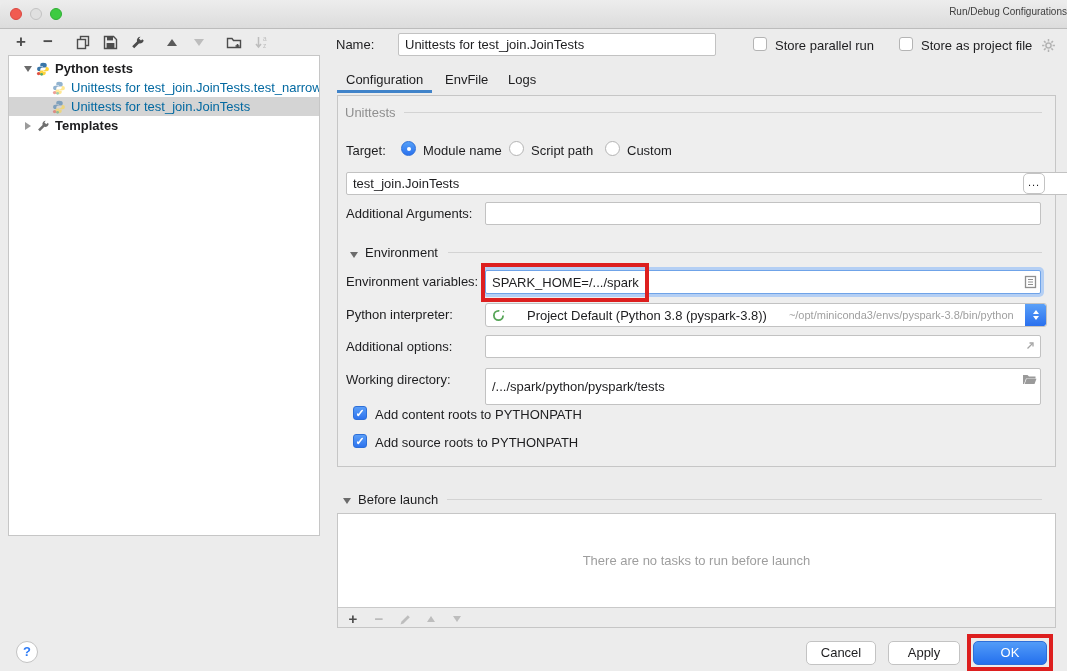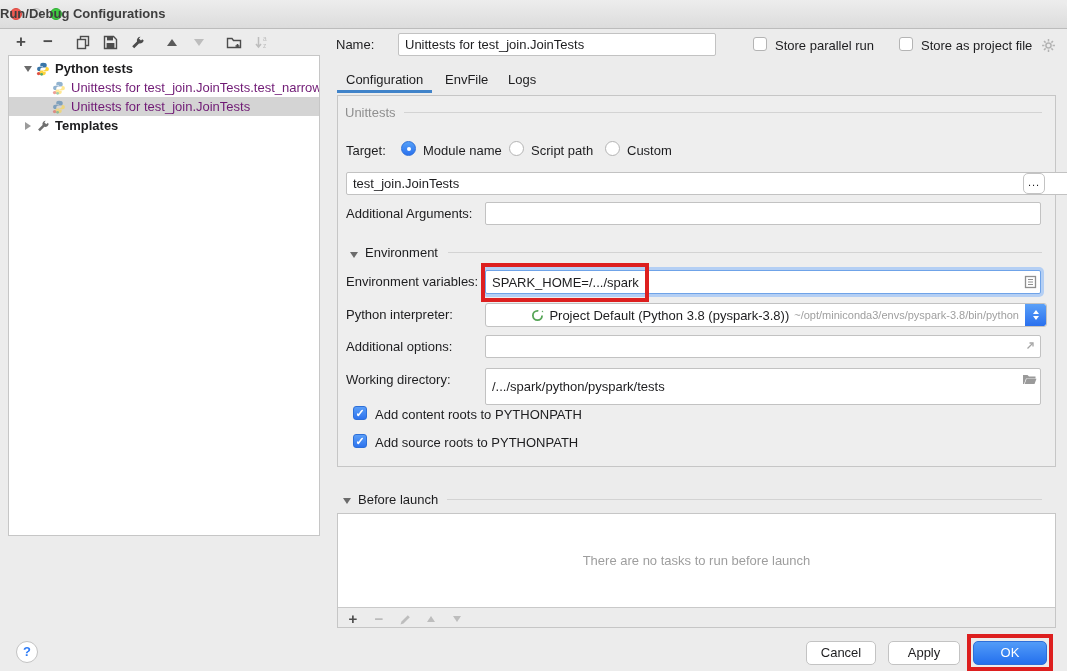--- a/index.html
+++ b/index.html
@@ -6,21 +6,21 @@
   body{
     width:1067px;height:671px;position:relative;overflow:hidden;
     background:#ececec;color:#1d1d1f;
     font-family:"Liberation Sans",sans-serif;font-size:13px;
     -webkit-font-smoothing:antialiased;
   }
   
   .titlebar{position:absolute;left:0;top:0;right:0;height:28px;
     background:linear-gradient(#ededed,#dcdcdc);border-bottom:1px solid #bcbcbc;
     border-radius:9px 9px 0 0;}
-  .title{position:absolute;left:0;right:0;top:6px;text-align:left;color:#3e3e3e;font-size:13px;font-weight:bold;}
+  .title{position:absolute;left:0;right:0;top:6px;text-align:right;color:#3e3e3e;font-size:10px;}
   .tl{position:absolute;top:8px;width:12px;height:12px;border-radius:50%;box-sizing:border-box;}
   .tl.red{left:10px;background:#f15b51;border:1px solid #db4841;}
   .tl.gray{left:30px;background:#e0e0e0;border:1px solid #c3c3c3;}
   .tl.green{left:50px;background:#3ecb41;border:1px solid #2fae34;}
 
   
   .side-toolbar{position:absolute;left:13px;top:32px;height:20px;display:flex;align-items:center;gap:11px;}
   .tbi{width:16px;height:16px;display:flex;align-items:center;justify-content:center;color:#4c4c4c;}
   .tbi.dim{color:#b8b8b8;}
   .tbi.glyph{font-size:17px;line-height:16px;font-weight:bold;}
@@ -30,21 +30,21 @@
 
   .tree-panel{position:absolute;left:8px;top:55px;width:312px;height:481px;background:#fff;
     border:1px solid #c6c6c6;box-sizing:border-box;overflow:hidden;}
   .tree-row{height:19px;display:flex;align-items:center;white-space:nowrap;overflow:hidden;}
   .tree-row.sel{background:#d4d4d4;}
   .tree-row .tw{display:inline-flex;width:16px;justify-content:center;flex:none;}
   .tree-tri-open{width:0;height:0;border-left:4px solid transparent;border-right:4px solid transparent;border-top:6px solid #6b6b6b;}
   .tree-tri-closed{width:0;height:0;border-top:4px solid transparent;border-bottom:4px solid transparent;border-left:6px solid #9b9b9b;}
   .tree-label{margin-left:5px;}
   .tree-label.b{font-weight:bold;}
-  .tree-label.gray{color:#701a75;}
+  .tree-label.gray{color:#0369a1;}
   .ico14{width:14px;height:14px;flex:none;}
   .faded{opacity:.55;}
   .pad-root{padding-left:11px;}
   .pad-child{padding-left:43px;}
 
   
   .lbl{position:absolute;white-space:nowrap;}
   .inp{position:absolute;box-sizing:border-box;background:#fff;border:1px solid #c2c2c2;border-radius:2px;
     font-family:"Liberation Sans",sans-serif;font-size:13px;color:#1d1d1f;padding:0 6px;outline:none;}
   .chkbox{position:absolute;width:14px;height:14px;box-sizing:border-box;background:#fff;
@@ -68,21 +68,21 @@
     background:#eeeeee;border:1px solid #c6c6c6;}
   .panel .abs{position:absolute;}
   .grp-label{color:#8f8f8f;}
   .hline{position:absolute;height:1px;background:#d3d3d3;}
   .sec-tri{width:0;height:0;border-left:4px solid transparent;border-right:4px solid transparent;border-top:6px solid #6b6b6b;}
   .focus-ring{border:1px solid #6fa3e8 !important;box-shadow:0 0 0 3px #b4cff4;}
   .redbox{position:absolute;box-sizing:border-box;border:4px solid #dd1f1f;z-index:6;pointer-events:none;}
 
   .combo{position:absolute;box-sizing:border-box;background:#fff;border:1px solid #c2c2c2;border-radius:3px;
     display:flex;align-items:center;overflow:hidden;}
-  .combo-main{flex:1;display:flex;align-items:center;gap:5px;padding:0 6px;white-space:nowrap;overflow:hidden;justify-content:flex-end;}
+  .combo-main{flex:1;display:flex;align-items:center;gap:22px;padding:0 6px;white-space:nowrap;overflow:hidden;}
   .combo-path{color:#9f9f9f;font-size:11px;}
   .combo-btn{width:21px;align-self:stretch;background:linear-gradient(#5aa0f8,#2a70ee);
     display:flex;flex-direction:column;align-items:center;justify-content:center;gap:2px;flex:none;
     border-radius:0 2px 2px 0;}
   .cb-tri-up{width:0;height:0;border-left:3.5px solid transparent;border-right:3.5px solid transparent;border-bottom:4.5px solid #fff;}
   .cb-tri-dn{width:0;height:0;border-left:3.5px solid transparent;border-right:3.5px solid transparent;border-top:4.5px solid #fff;}
 
   .field-icon{position:absolute;z-index:2;display:flex;align-items:center;justify-content:center;width:16px;height:16px;}
 
   

